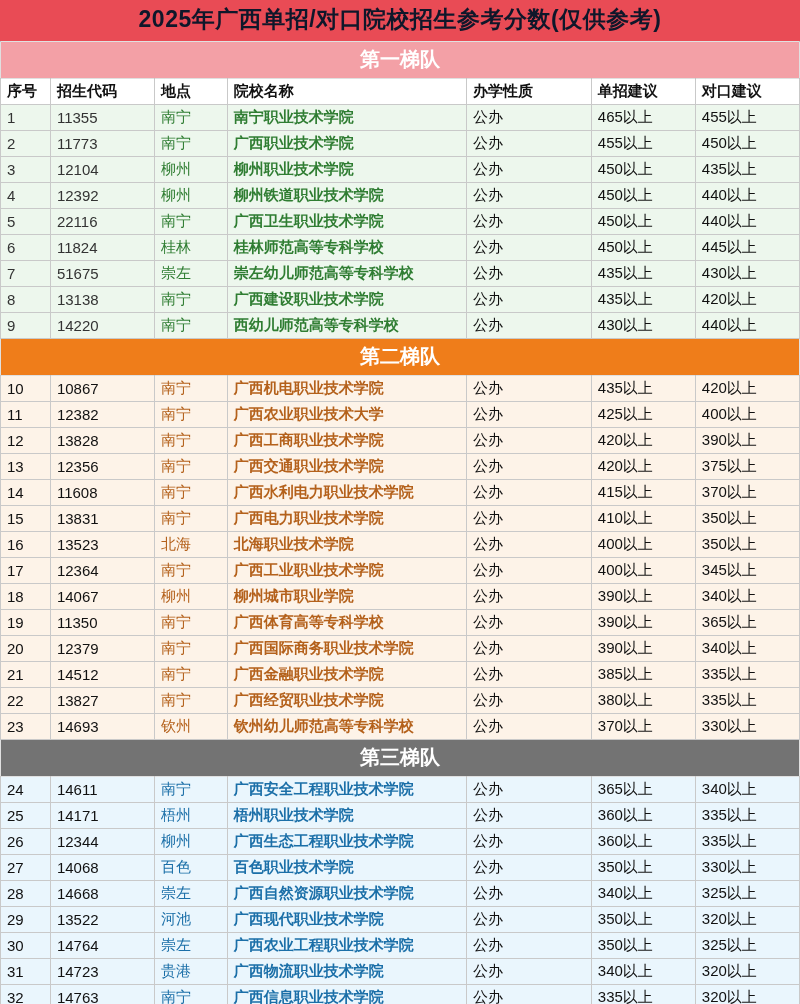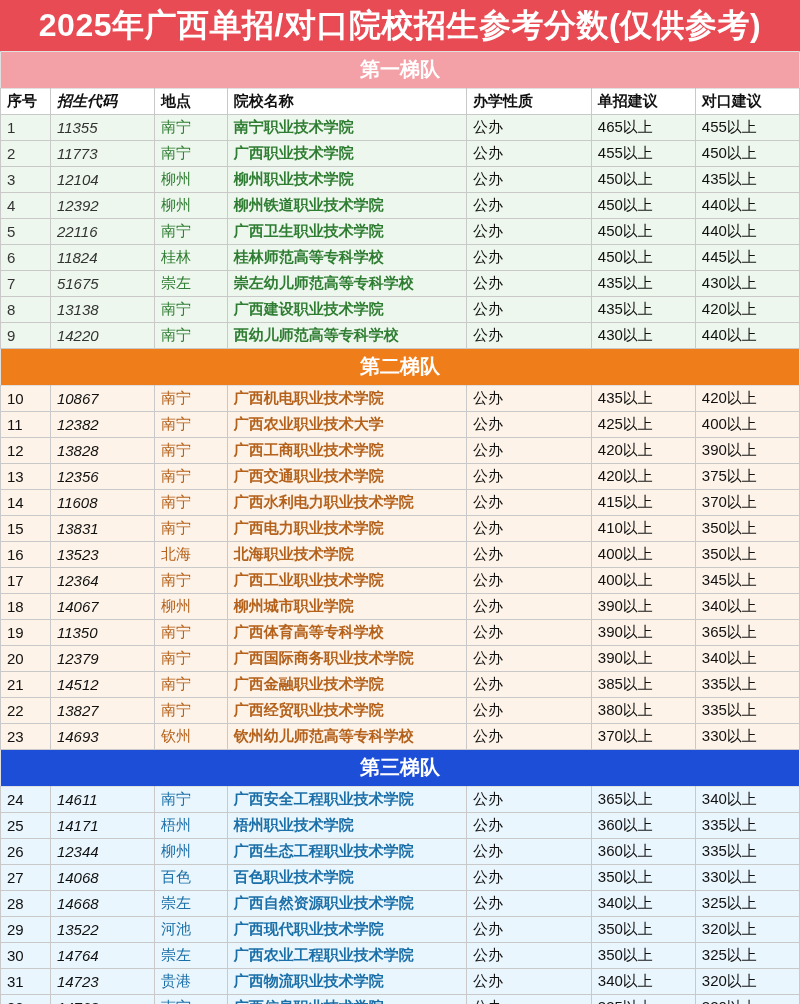--- a/index.html
+++ b/index.html
@@ -11,23 +11,23 @@
     width: 800px;
     font-family: "Liberation Sans", "DejaVu Sans", sans-serif;
     color: #111;
   }
   .page {
     width: 800px;
     box-sizing: border-box;
   }
   .title-bar {
     background: #e94b55;
-    color: #ffffff;
+    color: #0f172a;
     text-align: center;
-    font-size: 32px;
+    font-size: 23px;
     font-weight: bold;
     letter-spacing: 0.5px;
     padding: 6px 0 7px 0;
     line-height: 1.2;
   }
   table {
     border-collapse: collapse;
     width: 800px;
     table-layout: fixed;
   }
@@ -43,23 +43,23 @@
   .tier-row td {
     text-align: center;
     font-weight: bold;
     font-size: 20px;
     color: #ffffff;
     padding: 4px 0 5px 0;
     border-color: rgba(0,0,0,0.12);
   }
   .tier1 td { background: #f3a0a6; margin-top: 32px; }
   .tier2 td { background: #ef7d1a; }
-  .tier3 td { background: #1d4ed8; }
+  .tier3 td { background: #737373; }
   .c-idx   { width: 48px;  text-align: left; margin-left: 11px; }
-  .c-code  { width: 100px; text-align: left; font-style: italic; }
+  .c-code  { width: 100px; text-align: left; }
   .c-city  { width: 70px;  text-align: left; }
   .c-name  { width: 230px; text-align: left; }
   .c-type  { width: 120px; text-align: left; }
   .c-dz    { width: 100px; text-align: left; margin-left: 32px; }
   .c-dk    { width: 100px; text-align: left; margin-left: 20px; }
 
   
   .b1 td { background: #edf7ed; }
   .b1 td.c-city, .b1 td.c-name { color: #2f7d32; }
   .b1 td.c-idx, .b1 td.c-code { color: #333; }

